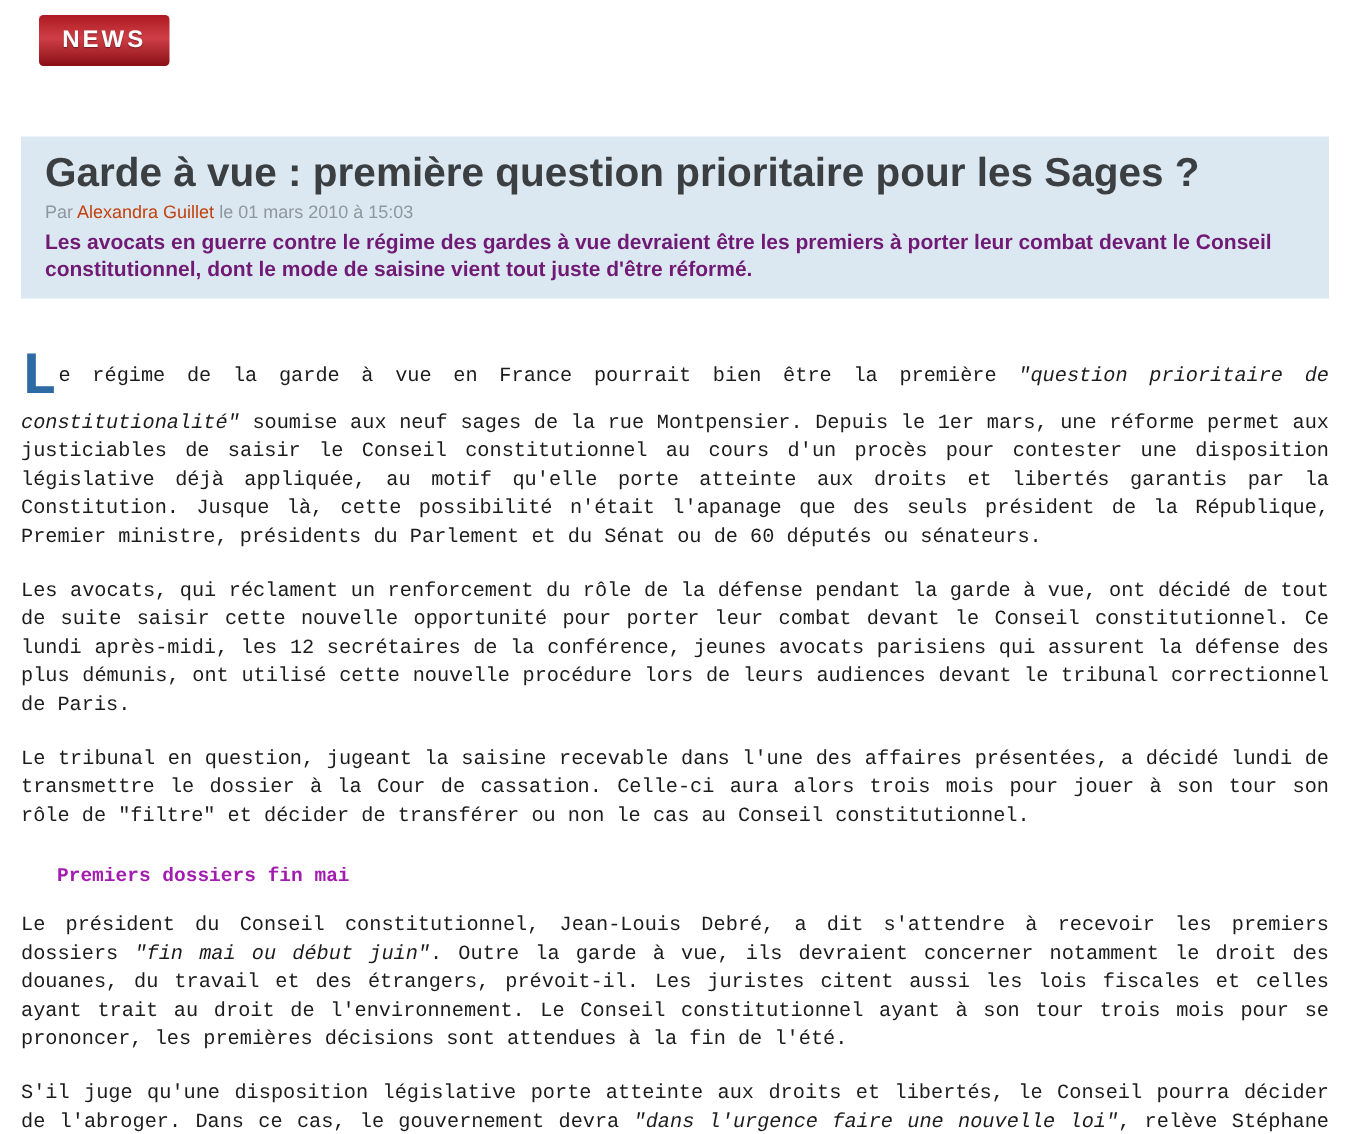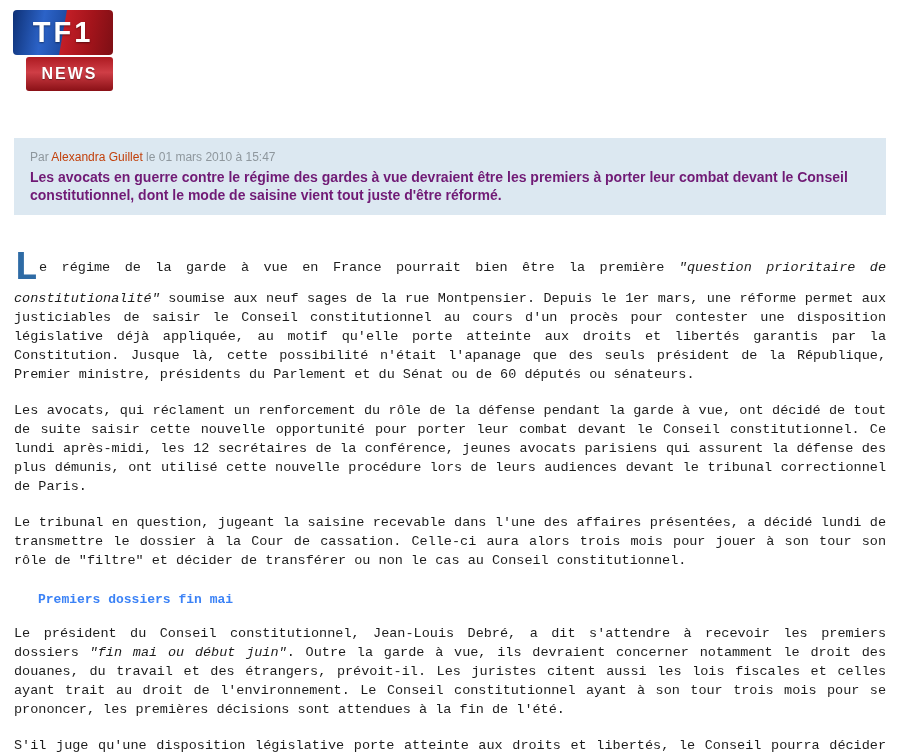--- a/index.html
+++ b/index.html
@@ -98,43 +98,41 @@
     font-size: 40px;
     font-weight: bold;
     line-height: 1;
     vertical-align: -8px;
     margin-right: 1px;
   }
   .subheading {
     margin: 20px 0 15px 0;
     font-size: 13px;
     font-weight: bold;
-    color: #3b82f6;
+    color: #a21caf;
     text-align: left;
     padding-left: 24px;
   }
   em { font-style: italic; }
 </style>
 </head>
 <body>
 
 <div class="logo">
-  <div class="logo-tf1">
-    <span>TF1</span>
-  </div>
   <div class="logo-news">
     <span>NEWS</span>
   </div>
 </div>
 
 <div class="article-header">
+  <h1 class="article-title">Garde à vue : première question prioritaire pour les Sages ?</h1>
   <div class="byline">
     <span>Par</span>
     <a class="author-link">Alexandra Guillet</a>
-    <span>le 01 mars 2010 à 15:47</span>
+    <span>le 01 mars 2010 à 15:03</span>
   </div>
   <div class="article-lead">Les avocats en guerre contre le régime des gardes à vue devraient être les premiers à porter leur combat devant le Conseil constitutionnel, dont le mode de saisine vient tout juste d'être réformé.</div>
 </div>
 
 <div class="article-body">
     <p><span class="dropcap">L</span>e régime de la garde à vue en France pourrait bien être la première <em>"question prioritaire de constitutionalité"</em> soumise aux neuf sages de la rue Montpensier. Depuis le 1er mars, une réforme permet aux justiciables de saisir le Conseil constitutionnel au cours d'un procès pour contester une disposition législative déjà appliquée, au motif qu'elle porte atteinte aux droits et libertés garantis par la Constitution. Jusque là, cette possibilité n'était l'apanage que des seuls président de la République, Premier ministre, présidents du Parlement et du Sénat ou de 60 députés ou sénateurs.</p>
     <p>Les avocats, qui réclament un renforcement du rôle de la défense pendant la garde à vue, ont décidé de tout de suite saisir cette nouvelle opportunité pour porter leur combat devant le Conseil constitutionnel. Ce lundi après-midi, les 12 secrétaires de la conférence, jeunes avocats parisiens qui assurent la défense des plus démunis, ont utilisé cette nouvelle procédure lors de leurs audiences devant le tribunal correctionnel de Paris.</p>
     <p>Le tribunal en question, jugeant la saisine recevable dans l'une des affaires présentées, a décidé lundi de transmettre le dossier à la Cour de cassation. Celle-ci aura alors trois mois pour jouer à son tour son rôle de "filtre" et décider de transférer ou non le cas au Conseil constitutionnel.</p>
     <h2 class="subheading">Premiers dossiers fin mai</h2>
     <p>Le président du Conseil constitutionnel, Jean-Louis Debré, a dit s'attendre à recevoir les premiers dossiers <em>"fin mai ou début juin"</em>. Outre la garde à vue, ils devraient concerner notamment le droit des douanes, du travail et des étrangers, prévoit-il. Les juristes citent aussi les lois fiscales et celles ayant trait au droit de l'environnement. Le Conseil constitutionnel ayant à son tour trois mois pour se prononcer, les premières décisions sont attendues à la fin de l'été.</p>

